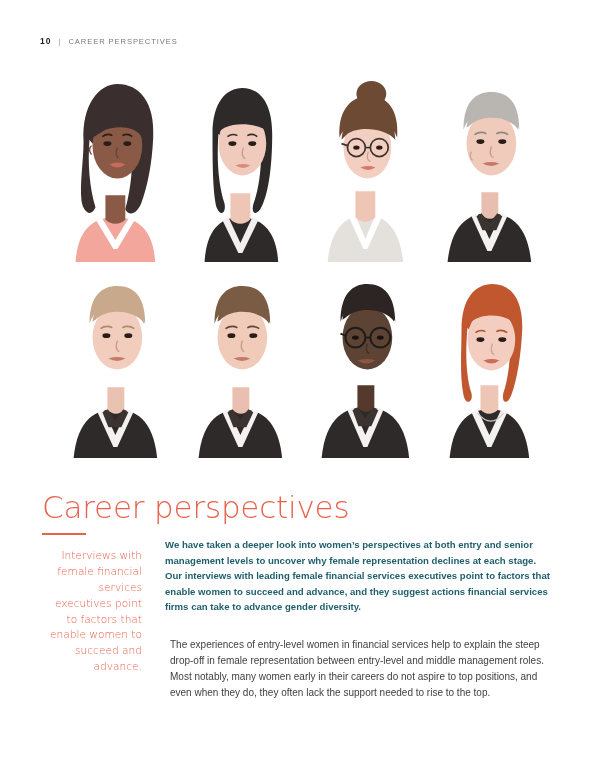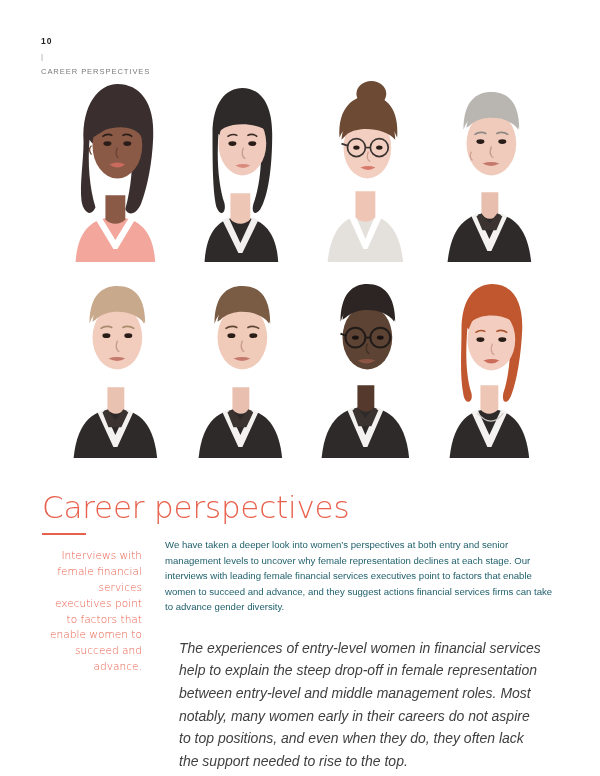--- a/index.html
+++ b/index.html
@@ -18,21 +18,20 @@
 
   
   .page-header {
     position: absolute;
     top: 36px;
     left: 40px;
     display: flex;
     align-items: baseline;
     gap: 6px;
     letter-spacing: 0.06em;
-    flex-direction: column;
   }
   .page-number {
     font-size: 8.5px;
     font-weight: bold;
     color: #231f20;
   }
   .header-sep {
     font-size: 8px;
     color: #9a9a9a;
     margin: 0 1px;
@@ -100,36 +99,35 @@
   
   .right-col {
     position: absolute;
     top: 537px;
     left: 165px;
     width: 390px;
   }
   .lede {
     font-size: 9.6px;
     line-height: 1.62;
-    font-weight: normal;
+    font-weight: bold;
     color: #1f5f6b;
     margin: 0 0 22px 0;
   }
   .subhead {
     font-size: 9.2px;
     font-weight: bold;
     color: #231f20;
     margin: 0 0 9px 0;
   }
   .body-text {
-    font-size: 14px;
+    font-size: 10px;
     line-height: 1.62;
     color: #3f3f3f;
-    margin: 14px;
-    font-style: italic;
+    margin: 5px;
   }
 </style>
 </head>
 <body>
 
 <div class="page-header">
   <span class="page-number">10</span>
   <span class="header-sep">|</span>
   <span class="header-title">CAREER PERSPECTIVES</span>
 </div>

